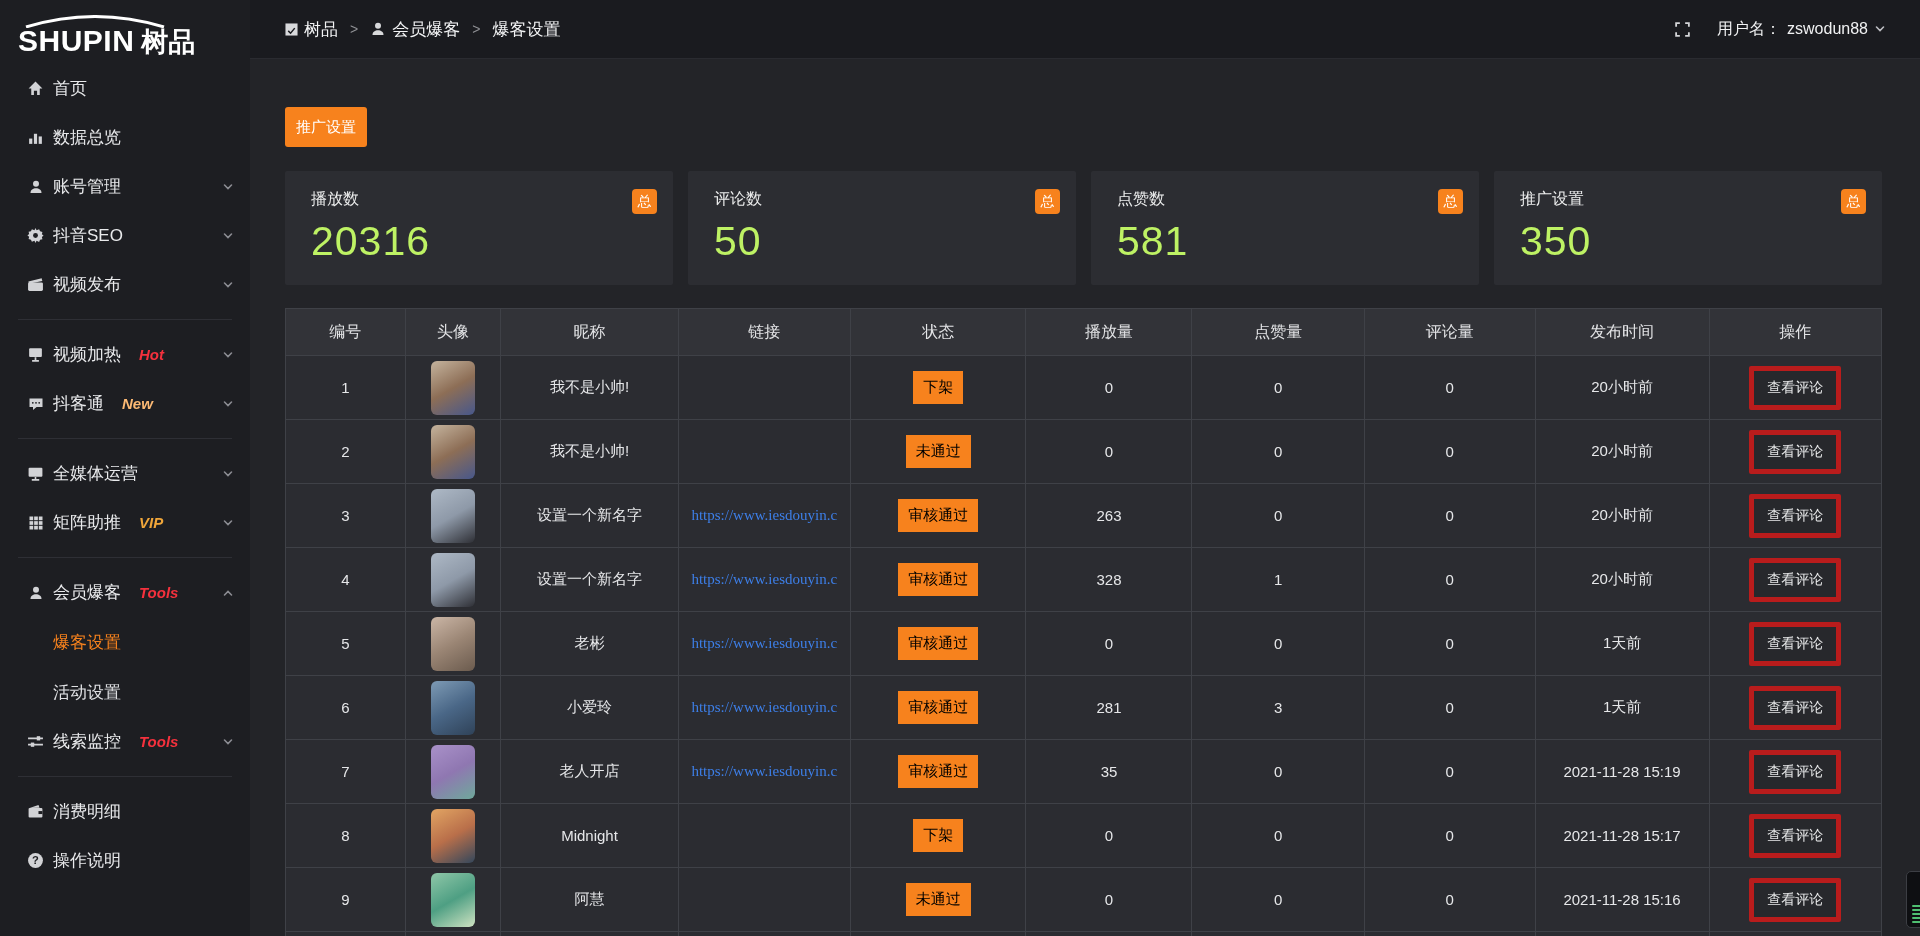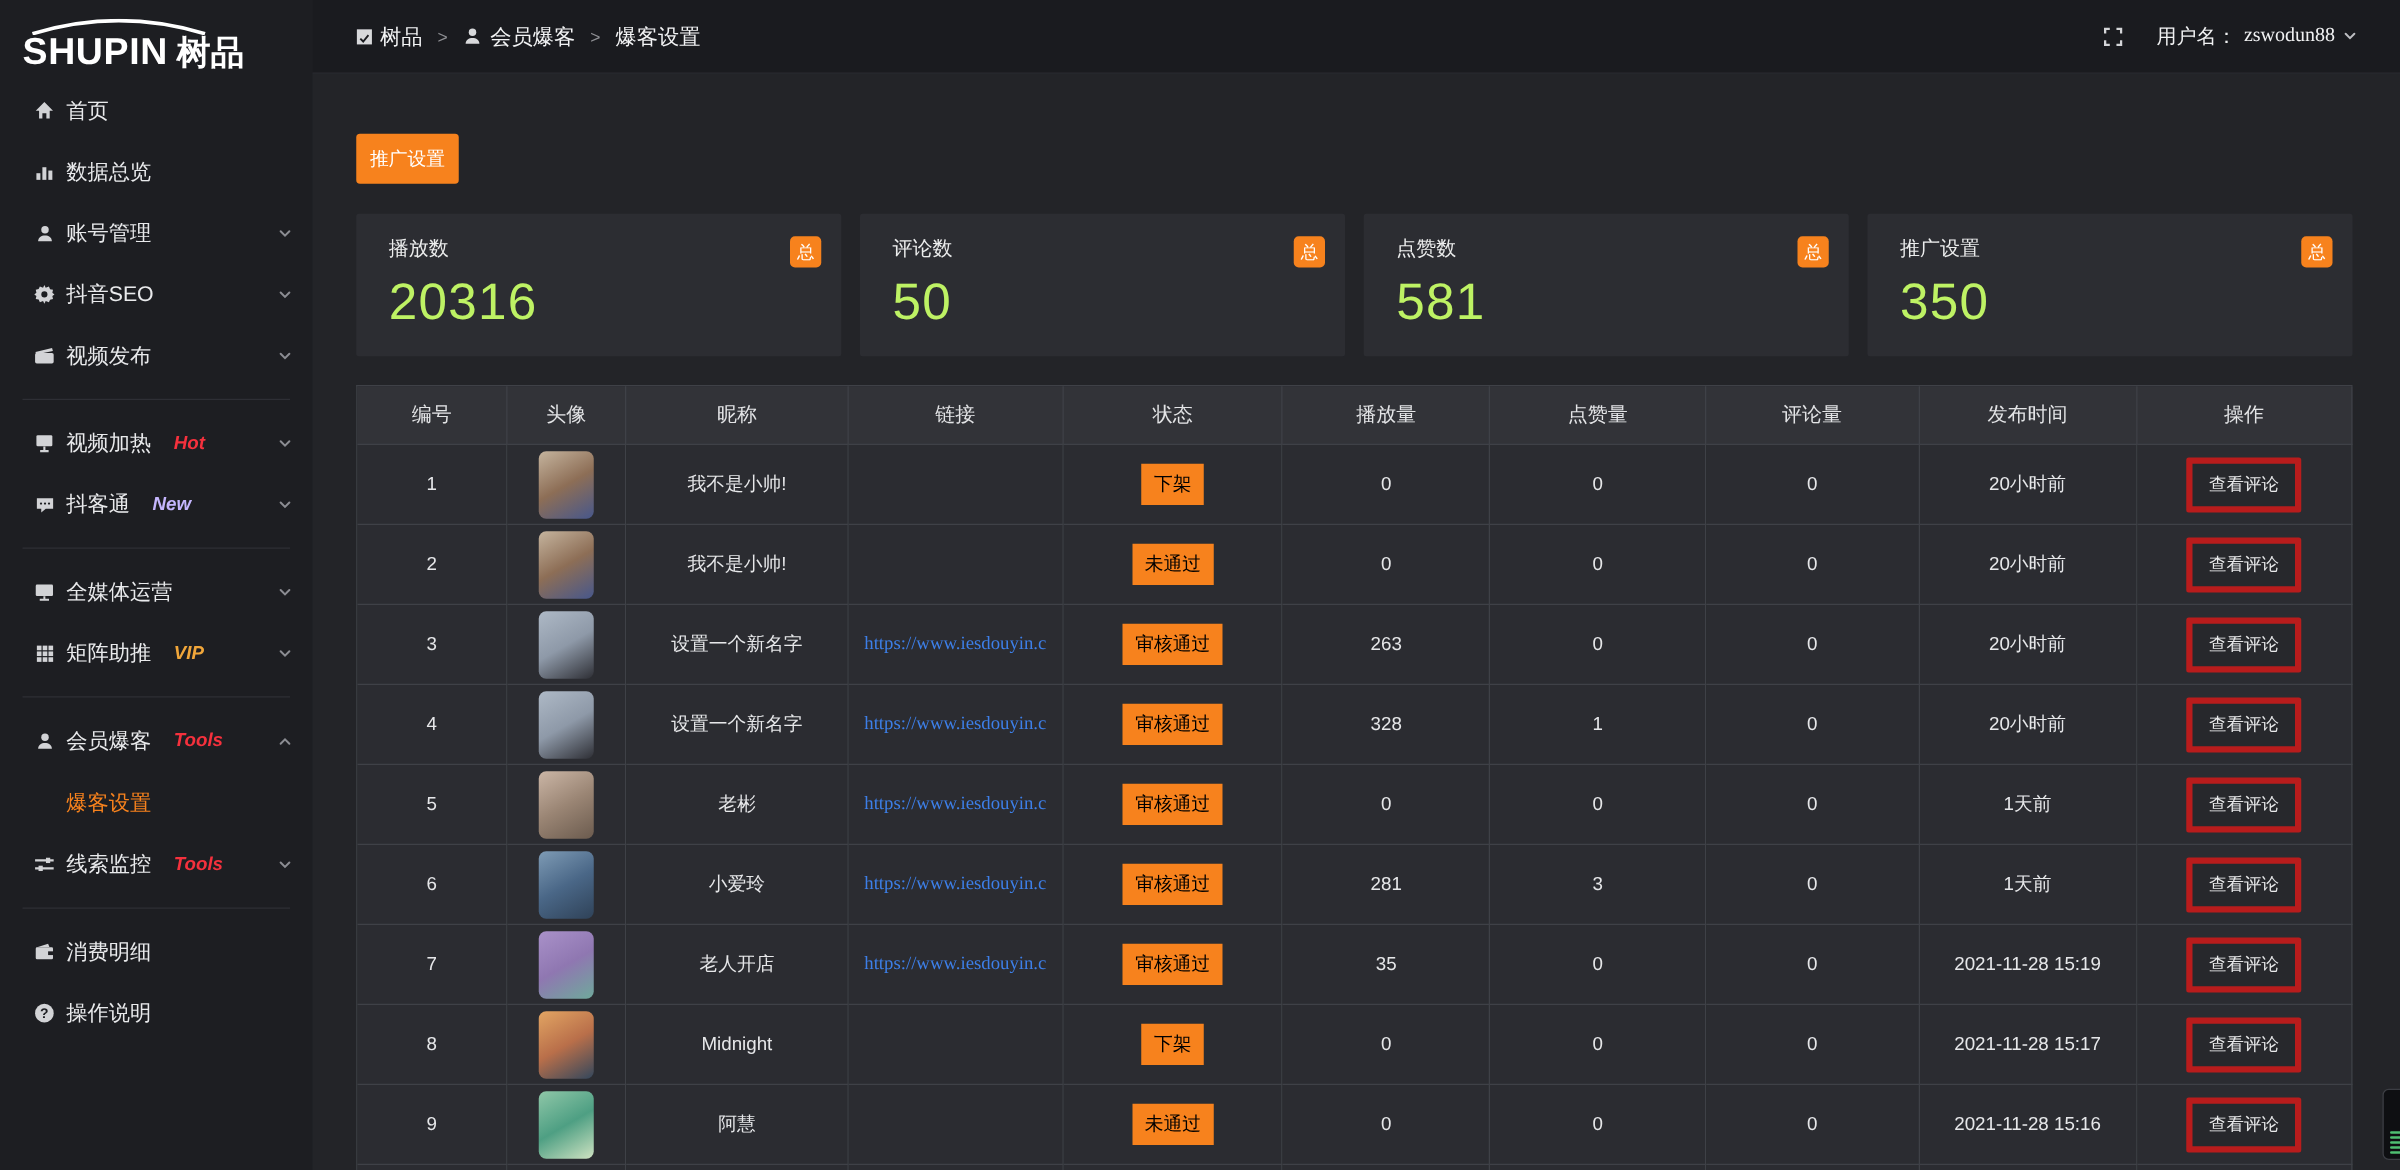--- a/index.html
+++ b/index.html
@@ -26,21 +26,21 @@
   .menu-divider { height:1px; background:#2e2f35; margin:10px 18px 10px 18px; }
 
   
   .main { flex:1 1 auto; display:flex; flex-direction:column; min-width:0; }
   .topbar { height:59px; background:#1a1b1f; border-bottom:1px solid #2a2b30;
     display:flex; align-items:center; padding:0 34px 0 35px; flex:0 0 59px; }
   .crumbs { display:flex; align-items:center; gap:12px; }
   .crumb { display:flex; align-items:center; gap:6px; font-size:17px; color:#f2f3f4; cursor:pointer; }
   .crumb-icon { color:#d8d9db; display:inline-flex; }
   .crumb-sep { color:#8f9094; font-size:14px; }
-  .topbar-right { margin-left:auto; display:flex; align-items:center; gap:26px;font-family:Liberation Serif, serif; }
+  .topbar-right { margin-left:auto; display:flex; align-items:center; gap:26px; }
   .fs-icon { color:#d4d5d8; display:inline-flex; cursor:pointer; }
   .user-box { display:flex; align-items:center; gap:6px; font-size:16px; color:#f0f1f2; cursor:pointer; }
   .user-chev { color:#bdbec2; display:inline-flex; }
 
   .content { padding:48px 38px 0 35px; flex:1 1 auto; }
   .promo-btn { display:inline-block; background:#f7821d; color:#fff; border:none; border-radius:3px;
     width:82px; height:40px; font-size:15px; font-family:inherit; cursor:pointer; }
 
   
   .stats { display:flex; gap:15px; margin-top:24px; }
@@ -179,21 +179,21 @@
           <svg viewBox="0 0 16 16" width="16" height="16">
             <path d="M1.5 2.5h13v8.5H8.6l-3.6 3v-3H1.5Z" fill="currentColor"></path>
             <g fill="#1d1e22">
               <circle cx="4.8" cy="6.8" r=".9"></circle>
               <circle cx="8" cy="6.8" r=".9"></circle>
               <circle cx="11.2" cy="6.8" r=".9"></circle>
             </g>
           </svg>
         </span>
     <span class="mi-label">抖客通</span>
-    <span class="mi-tag" style="color: #c4b5fd; text-align: center;">New</span>
+    <span class="mi-tag" style="color: #fdba74; text-align: center;">New</span>
     <span class="mi-chev">
           <svg viewBox="0 0 12 12" width="12" height="12">
             <path d="M2.5 4 6 7.5 9.5 4" stroke="currentColor" stroke-width="1.6" fill="none" stroke-linecap="round"></path>
           </svg>
         </span>
   </div>
 <div class="menu-divider"></div>
   <div class="menu-item">
     <span class="mi-icon">
           <svg viewBox="0 0 16 16" width="17" height="17">
@@ -244,20 +244,21 @@
         </span>
     <span class="mi-label">会员爆客</span>
     <span class="mi-tag" style="color: rgb(245, 49, 61);">Tools</span>
     <span class="mi-chev up">
           <svg viewBox="0 0 12 12" width="12" height="12">
             <path d="M2.5 4 6 7.5 9.5 4" stroke="currentColor" stroke-width="1.6" fill="none" stroke-linecap="round"></path>
           </svg>
         </span>
   </div>
 <div class="menu-sub active">爆客设置</div>
+      <div class="menu-sub">活动设置</div>
   <div class="menu-item">
     <span class="mi-icon">
           <svg viewBox="0 0 16 16" width="17" height="17">
             <path d="M1 5h14M1 11h14" stroke="currentColor" stroke-width="1.7"></path>
             <rect x="9.2" y="3" width="3.2" height="4" fill="currentColor"></rect>
             <rect x="3.6" y="9" width="3.2" height="4" fill="currentColor"></rect>
           </svg>
         </span>
     <span class="mi-label">线索监控</span>
     <span class="mi-tag" style="color: rgb(245, 49, 61);">Tools</span>

